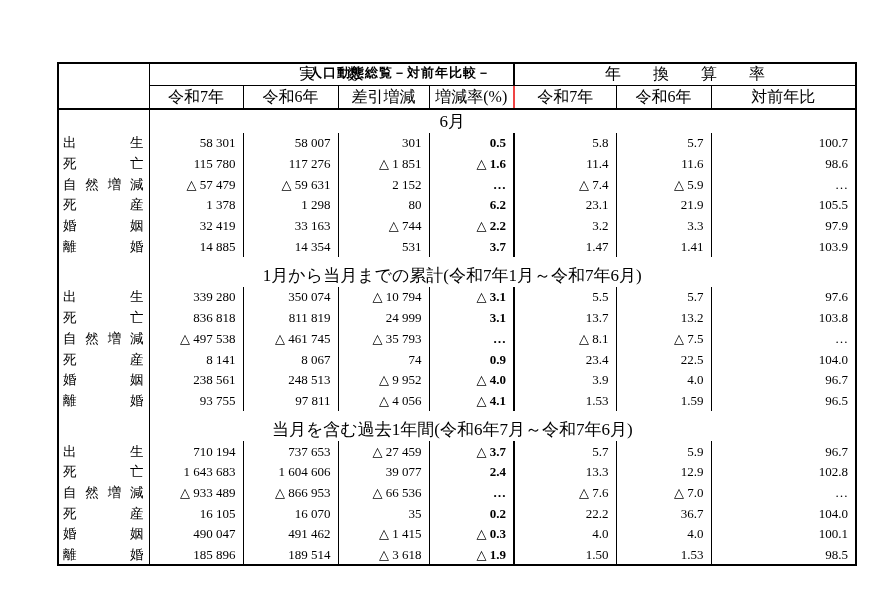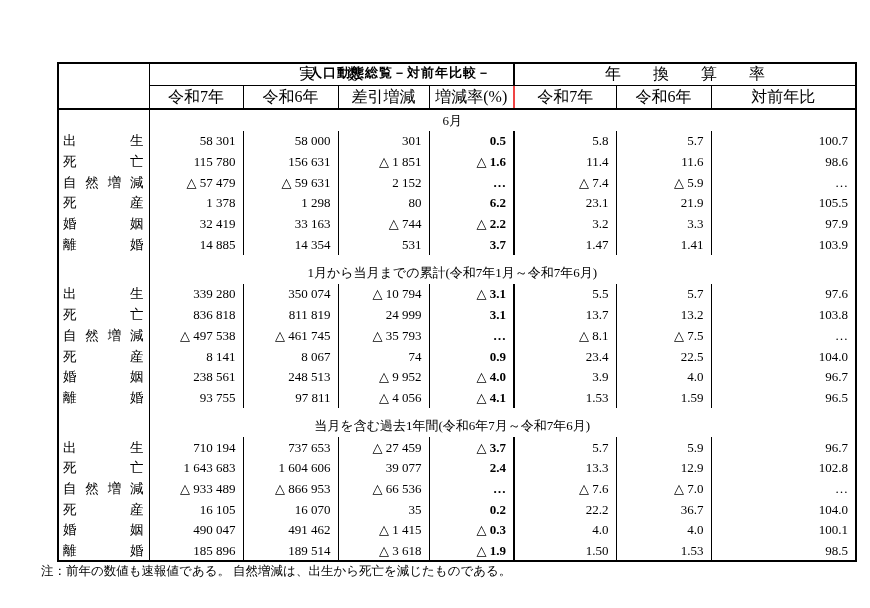--- a/index.html
+++ b/index.html
@@ -23,21 +23,21 @@
   th.corner { border-right:1px solid #000; border-bottom:2px solid #000; }
   tr.group-row th.group { height:19px; border-bottom:1px solid #000; white-space:nowrap; }
   th.group-actual { border-right:2px solid #000; }
   tr.colhead-row th { height:22px; border-bottom:2px solid #000; border-right:1px solid #000; white-space:nowrap; }
   tr.colhead-row th.hc3 { border-right:2px solid #ef4444;margin-top:29px; }
   tr.colhead-row th.hc6 { border-right:none; }
   .label-cell { border-right:1px solid #000; vertical-align:middle; }
   .lbl { display:flex; justify-content:space-between; padding:0 5px 0 4px; font-size:13.5px; }
   tr.title-row { height:22px; }
   td.section-title {
-    text-align:center; font-size:13px; vertical-align:middle;
+    text-align:center; font-size:17px; vertical-align:middle;
     padding-right:100px; white-space:nowrap;
   }
   tr.data-row { height:20.7px; }
   td.num {
     font-size:13px; text-align:right; padding-right:7px;
     vertical-align:middle; white-space:pre;
   }
   td.c0, td.c1, td.c2, td.c4, td.c5 { border-right:1px solid #000; }
   td.c3 { border-right:2px solid #000;font-weight:bold; }
   td.c6 { border-right:none;text-align:right; }
@@ -83,36 +83,36 @@
         <td colspan="7" class="section-title">6月</td>
       </tr>
       <tr class="data-row">
         <td class="label-cell">
           <span class="lbl">
             <span>出</span>
             <span>生</span>
           </span>
         </td>
         <td class="num c0">58 301</td>
-        <td class="num c1">58 000</td>
+        <td class="num c1">58 007</td>
         <td class="num c2">301</td>
         <td class="num c3">0.5</td>
         <td class="num c4">5.8</td>
         <td class="num c5">5.7</td>
         <td class="num c6">100.7</td>
       </tr>
       <tr class="data-row">
         <td class="label-cell">
           <span class="lbl">
             <span>死</span>
             <span>亡</span>
           </span>
         </td>
         <td class="num c0">115 780</td>
-        <td class="num c1">156 631</td>
+        <td class="num c1">117 276</td>
         <td class="num c2">△ 1 851</td>
         <td class="num c3">△ 1.6</td>
         <td class="num c4">11.4</td>
         <td class="num c5">11.6</td>
         <td class="num c6">98.6</td>
       </tr>
       <tr class="data-row">
         <td class="label-cell">
           <span class="lbl">
             <span>自</span>
@@ -371,14 +371,13 @@
         <td class="num c2">△ 3 618</td>
         <td class="num c3">△ 1.9</td>
         <td class="num c4">1.50</td>
         <td class="num c5">1.53</td>
         <td class="num c6">98.5</td>
       </tr>
     </tbody>
 </table>
 
 <div class="notes">
-  <div class="note-line1">注：前年の数値も速報値である。 自然増減は、出生から死亡を減じたものである。</div>
 </div>
 
 </body></html>

